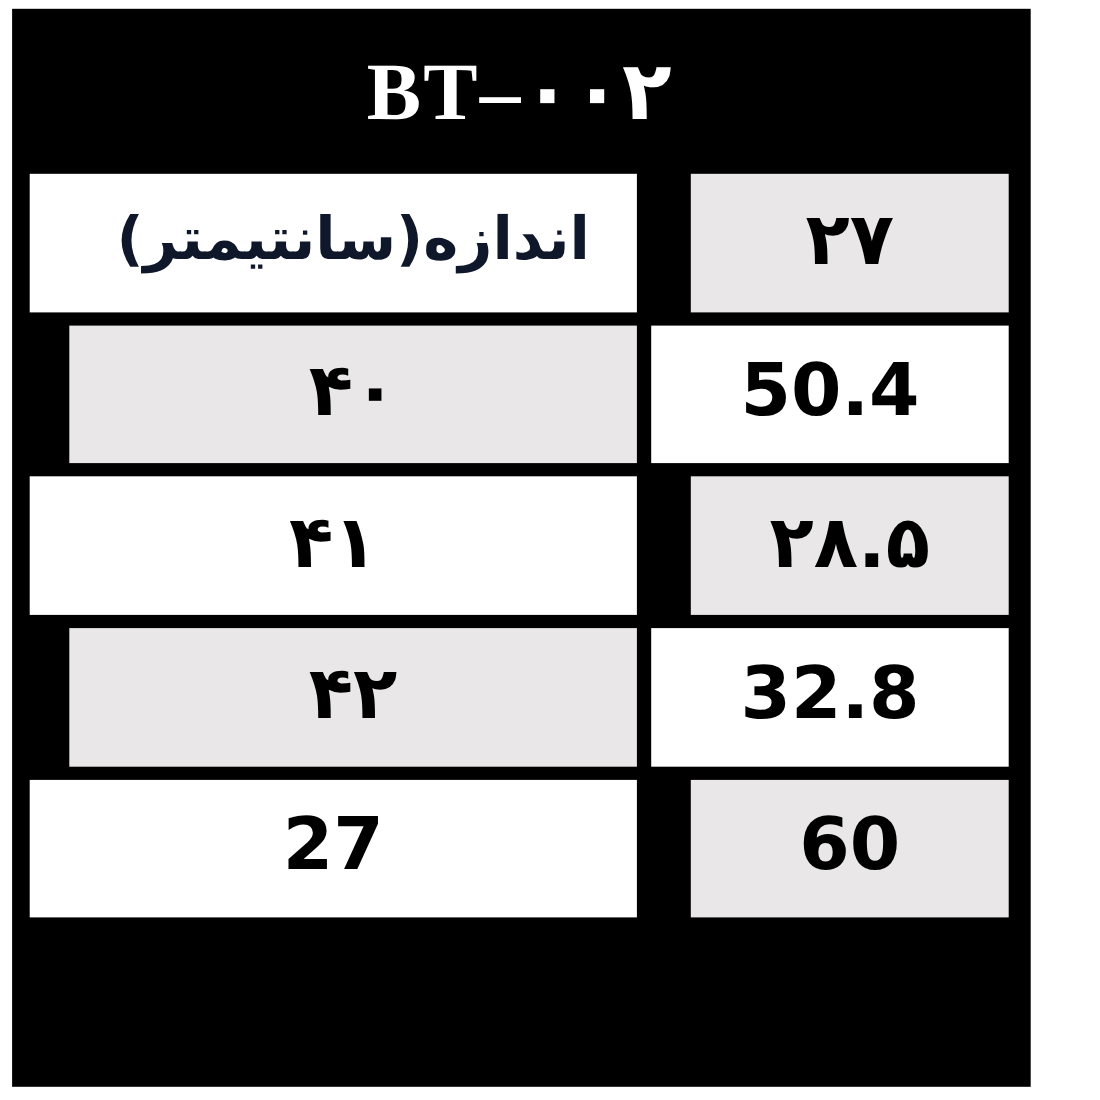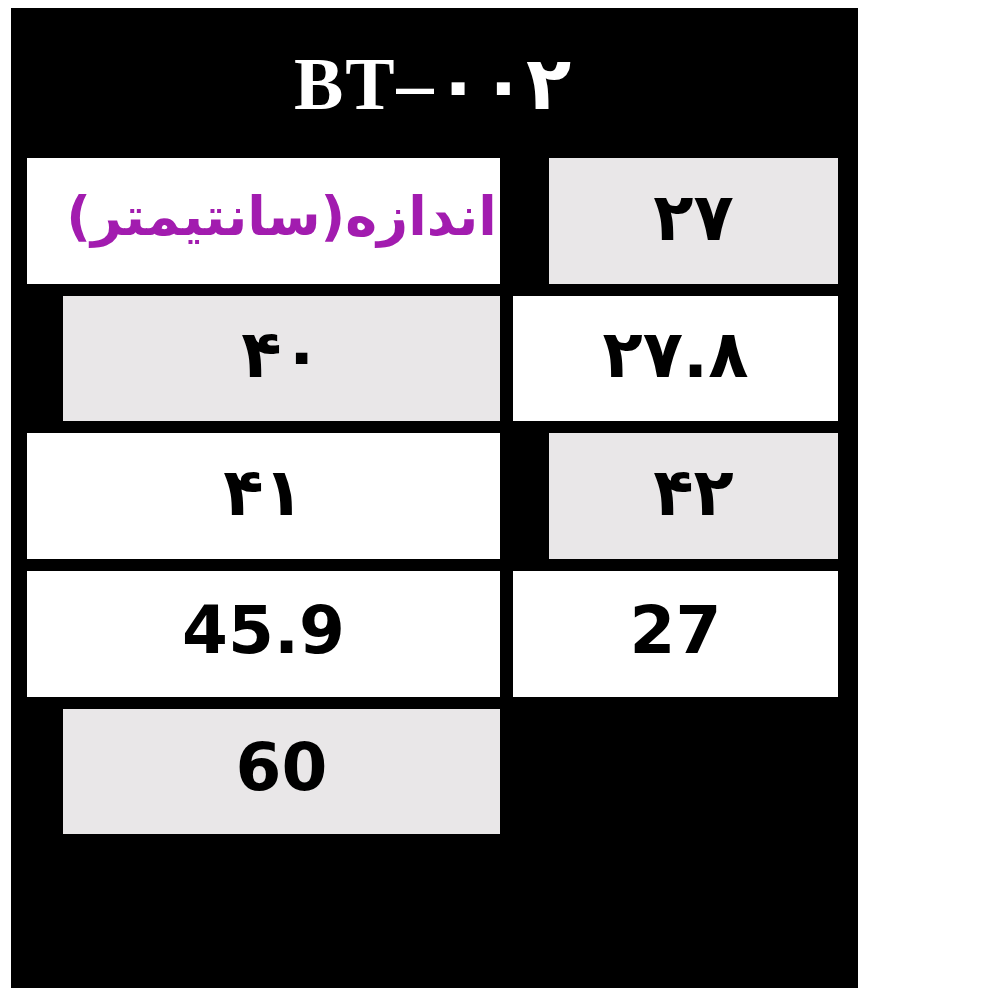--- a/index.html
+++ b/index.html
@@ -6,21 +6,21 @@
     margin: 0;
     padding: 0;
     width: 1000px;
     height: 1000px;
     background: #ffffff;
     font-family: "DejaVu Sans", sans-serif;
   }
   .frame {
     position: relative;
     margin: 8px 15px 12px 11px;
-    width: 847px;
+    width: 926px;
     height: 980px;
     background: #000000;
     box-sizing: border-box;
     padding: 0 20px 16px 16px;
     display: flex;
     flex-direction: column;
   }
   .title-band {
     height: 150px;
     flex: 0 0 150px;
@@ -48,21 +48,21 @@
     background: #ffffff;
     display: flex;
     align-items: center;
     justify-content: center;
     overflow: hidden;
   }
   .cell.stripe { background: #e9e7e8; margin-left: 36px; }
   .header-text {
     font-weight: 700;
     font-size: 54px;
-    color: #a21caf;
+    color: #0f172a;
     direction: rtl;
     unicode-bidi: embed;
     line-height: 1;
     padding-bottom: 8px;
     margin-left: 36px;
   }
   .num-text {
     font-weight: 700;
     font-size: 66px;
     color: #000000;
@@ -87,32 +87,35 @@
     </div>
 
     <div class="cell stripe">
       <span class="num-text">۲۷</span>
     </div>
     <div class="cell stripe">
       <span class="num-text">۴۰</span>
     </div>
 
     <div class="cell">
-      <span class="num-text">۲۷.۸</span>
+      <span class="num-text">50.4</span>
     </div>
     <div class="cell">
       <span class="num-text">۴۱</span>
     </div>
 
     <div class="cell stripe">
+      <span class="num-text">۲۸.۵</span>
+    </div>
+    <div class="cell stripe">
       <span class="num-text">۴۲</span>
     </div>
 
     <div class="cell">
-      <span class="num-text">45.9</span>
+      <span class="num-text">32.8</span>
     </div>
     <div class="cell">
       <span class="num-text">27</span>
     </div>
 
     <div class="cell stripe">
       <span class="num-text">60</span>
     </div>
 
   </div>

